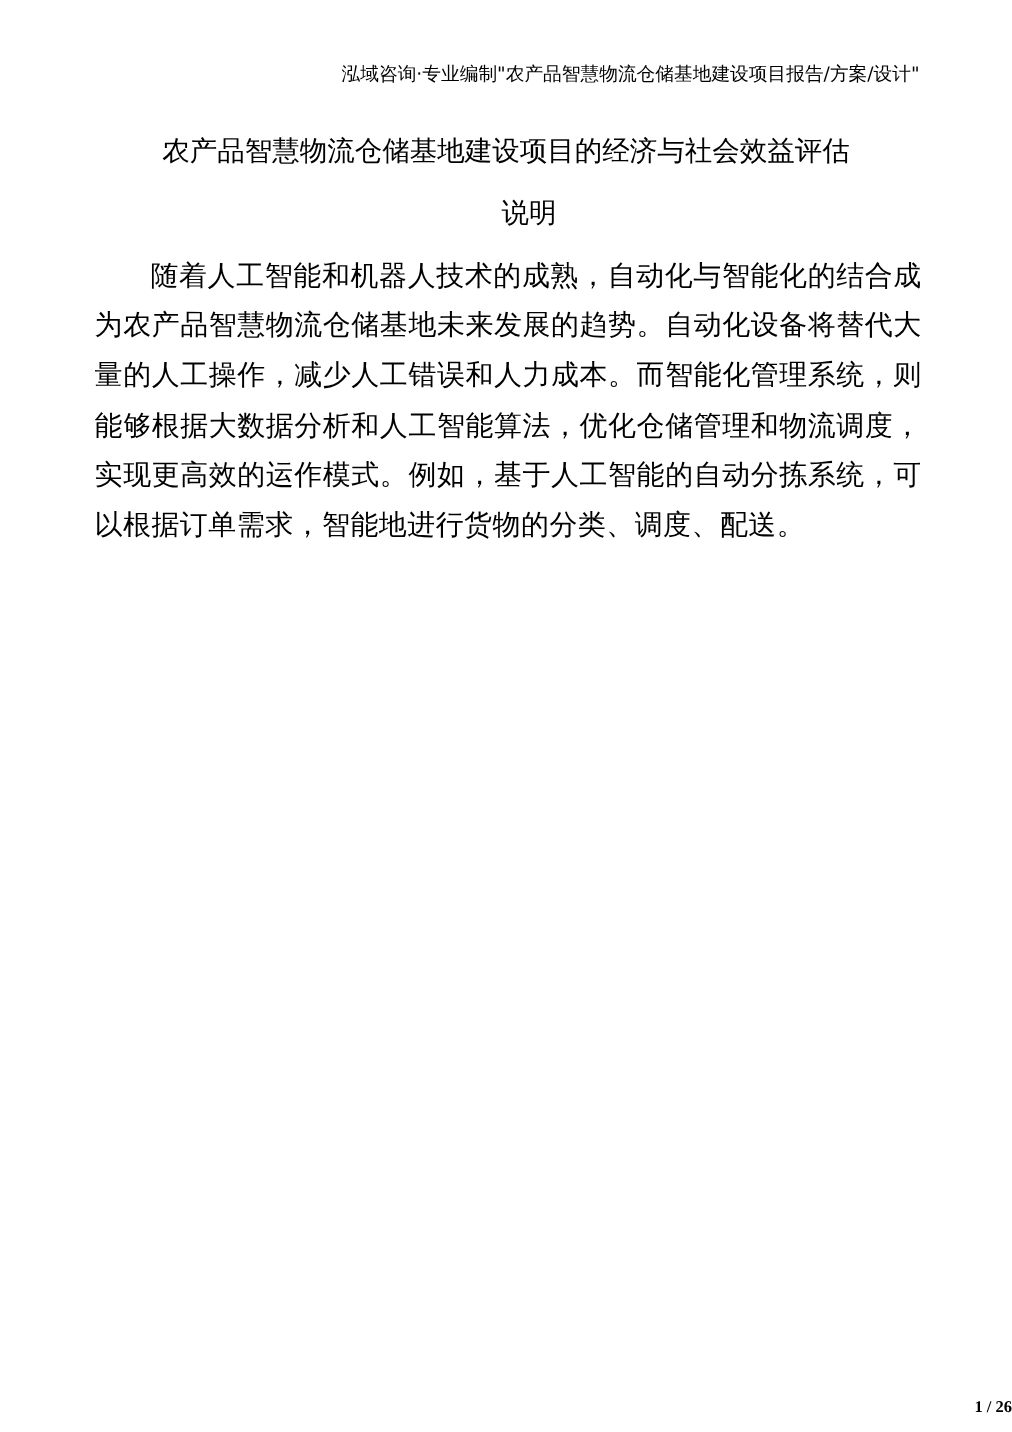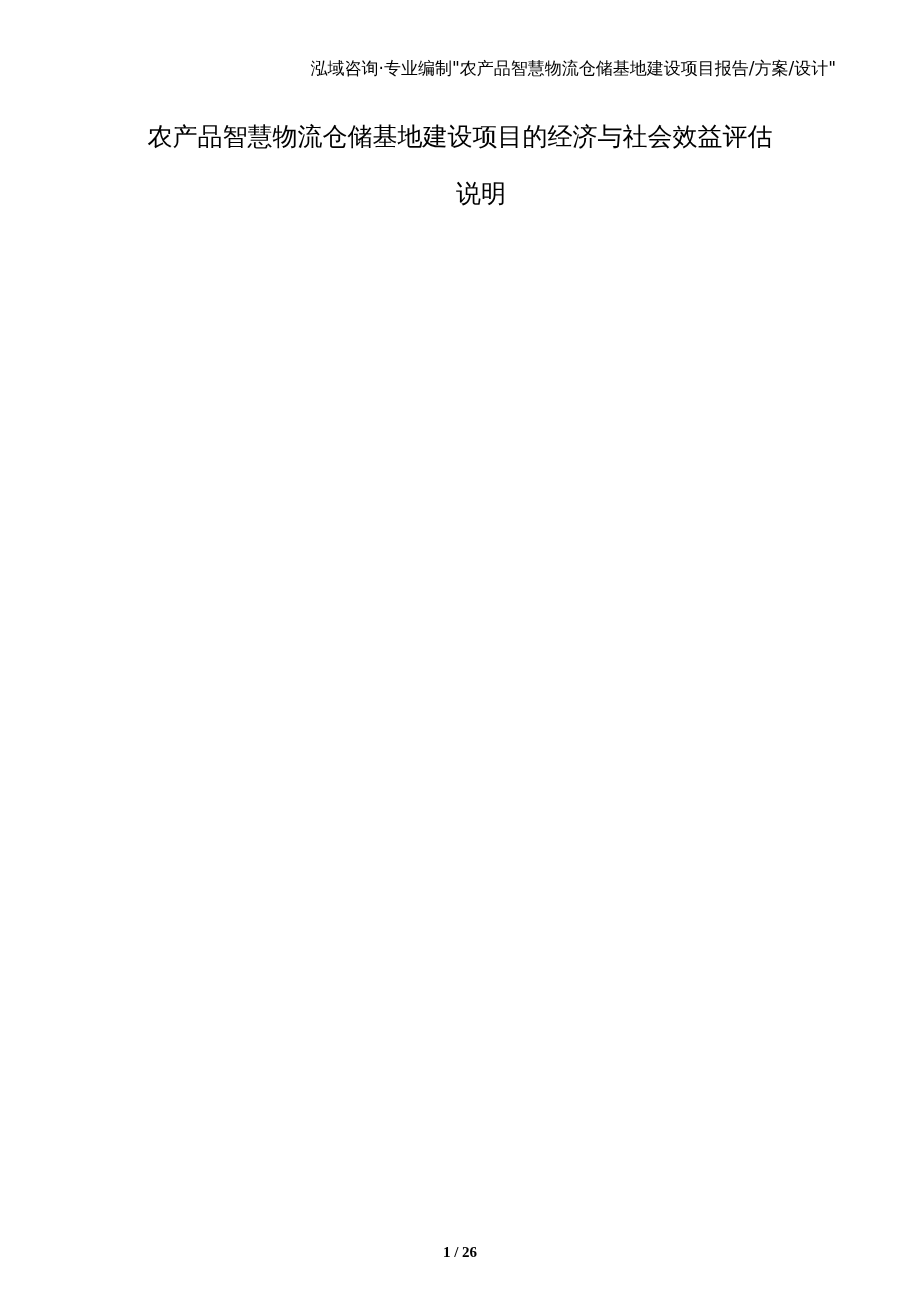--- a/index.html
+++ b/index.html
@@ -62,39 +62,40 @@
       line-height: 45.2px;
       text-indent: 2em;
       text-align: justify;
       letter-spacing: 0.45px;
     }
     .para + .para {
       margin-top: 14px;
     }
     .page-number {
       position: absolute;
-      top: 1243px;
+      top: 1271px;
       left: 0;
       width: 920px;
-      text-align: center;
+      text-align: right;
       font-family: "Liberation Serif", "DejaVu Serif", serif;
       font-weight: bold;
       font-size: 15px;
       line-height: 18px;
     }
   </style>
 </head>
 <body>
 
 <div class="page">
 
   <div class="running-header">泓域咨询·专业编制"农产品智慧物流仓储基地建设项目报告/方案/设计"</div>
 
   <h1 class="doc-title" style="margin:0;font-weight:normal;">农产品智慧物流仓储基地建设项目的经济与社会效益评估</h1>
 
   <h2 class="section-title" style="margin:0;font-weight:normal;padding-left:21px;">说明</h2>
 
   <div class="body">
+    <p class="para">随着人工智能和机器人技术的成熟，自动化与智能化的结合成为农产品智慧物流仓储基地未来发展的趋势。自动化设备将替代大量的人工操作，减少人工错误和人力成本。而智能化管理系统，则能够根据大数据分析和人工智能算法，优化仓储管理和物流调度，实现更高效的运作模式。例如，基于人工智能的自动分拣系统，可以根据订单需求，智能地进行货物的分类、调度、配送。</p>
   </div>
 
   <div class="page-number">1 / 26</div>
 
 </div>
 
 </body></html>

